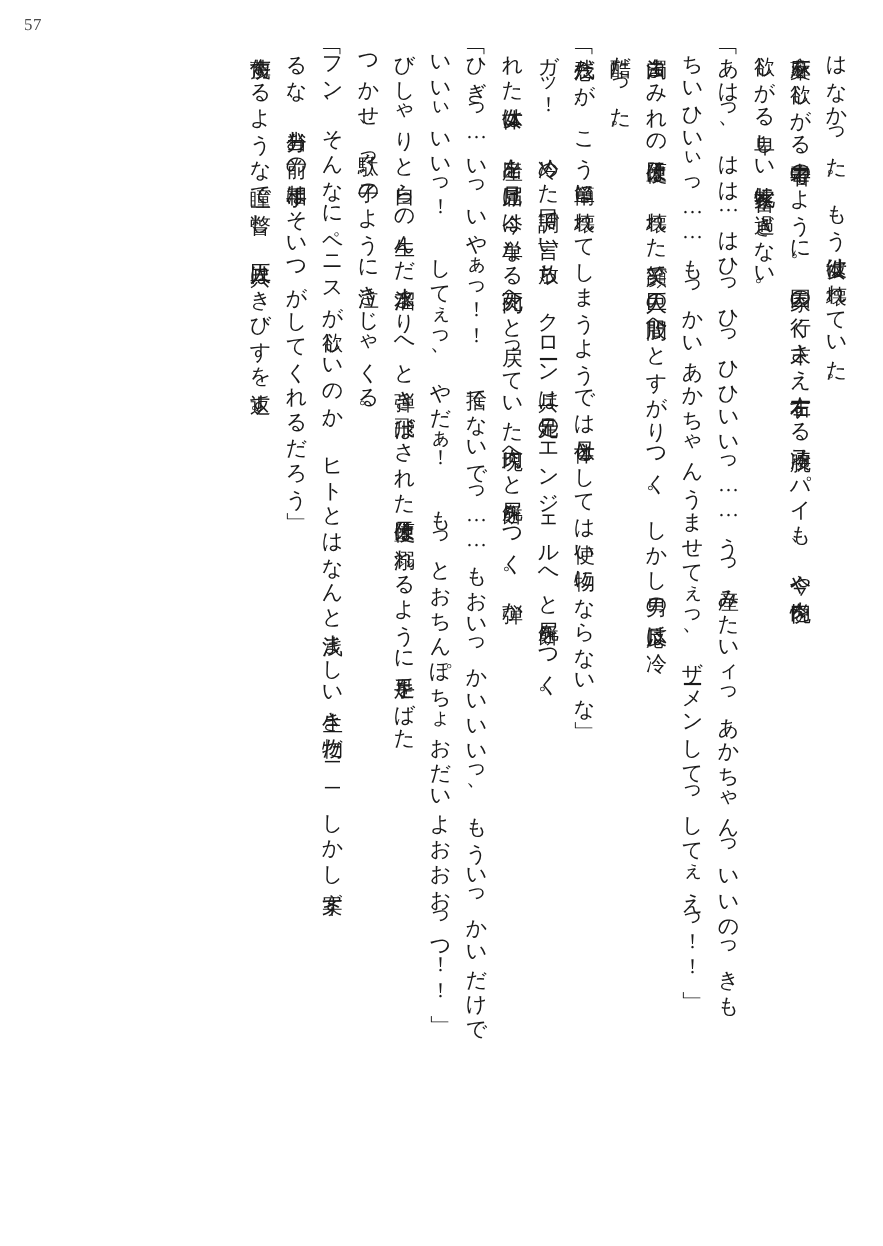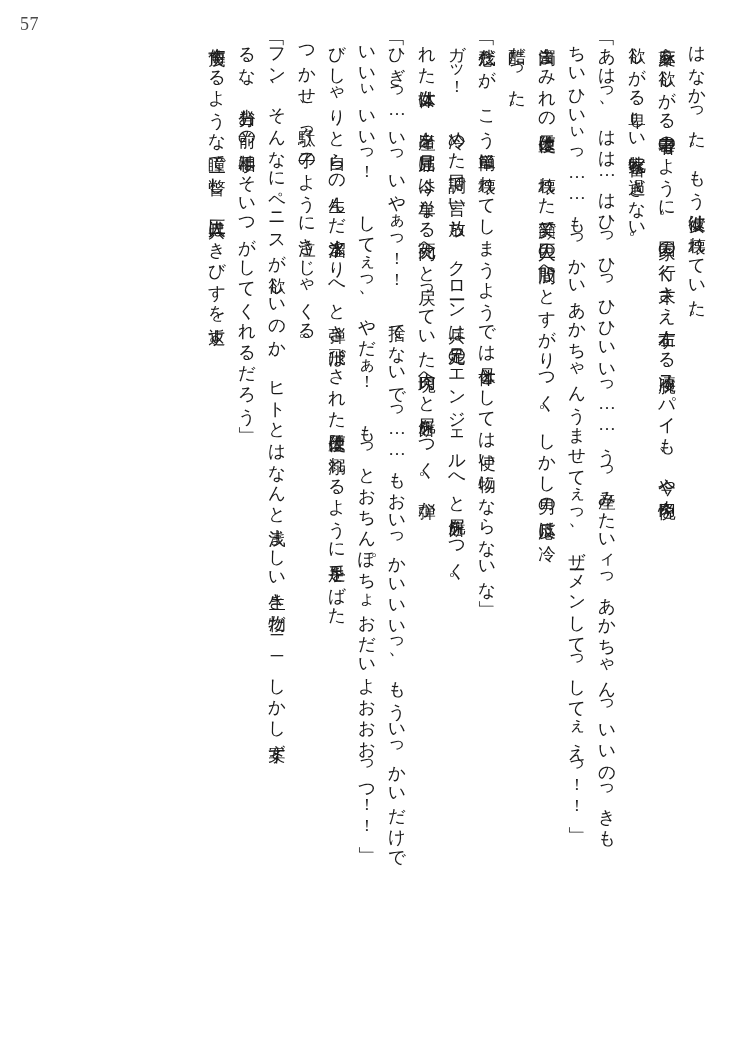--- a/index.html
+++ b/index.html
@@ -13,21 +13,21 @@
     height: 1038px;
     background: #ffffff;
     overflow: hidden;
     font-family: "Liberation Serif", "DejaVu Serif", serif;
     color: #1a1a1a;
   }
   #page-number {
     position: absolute;
     top: 14px;
     left: 20px;
-    font-size: 18px;
+    font-size: 14px;
     color: #4a4a4a;
     font-family: "Liberation Serif", "DejaVu Serif", serif;
     letter-spacing: 0.5px;
   }
   #body-text {
     position: absolute;
     top: 34px;
     right: 24px;
     bottom: 26px;
     left: 44px;

